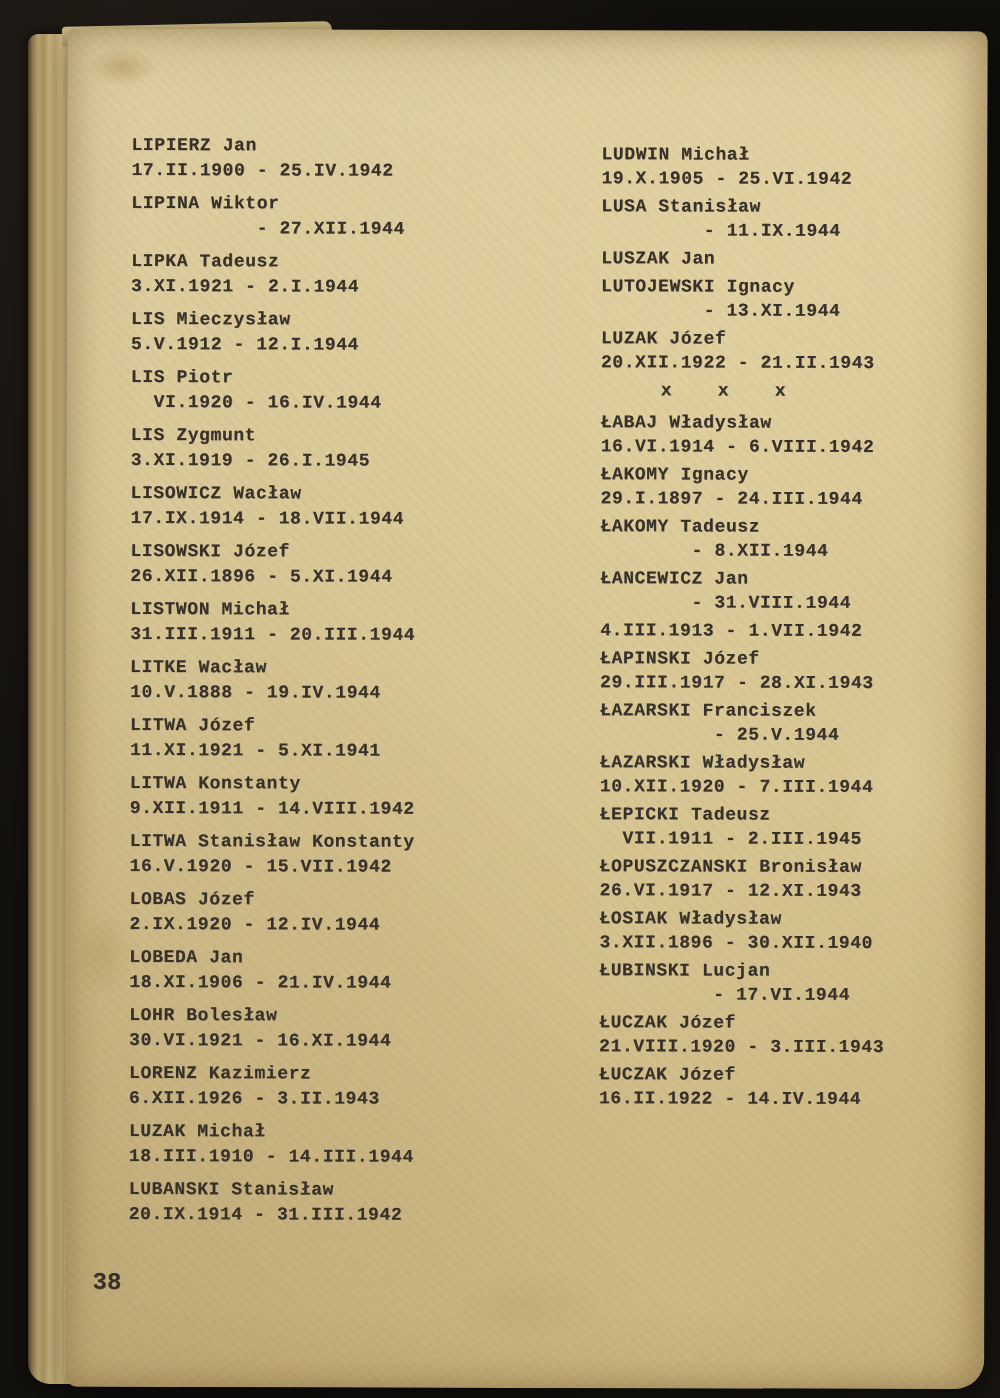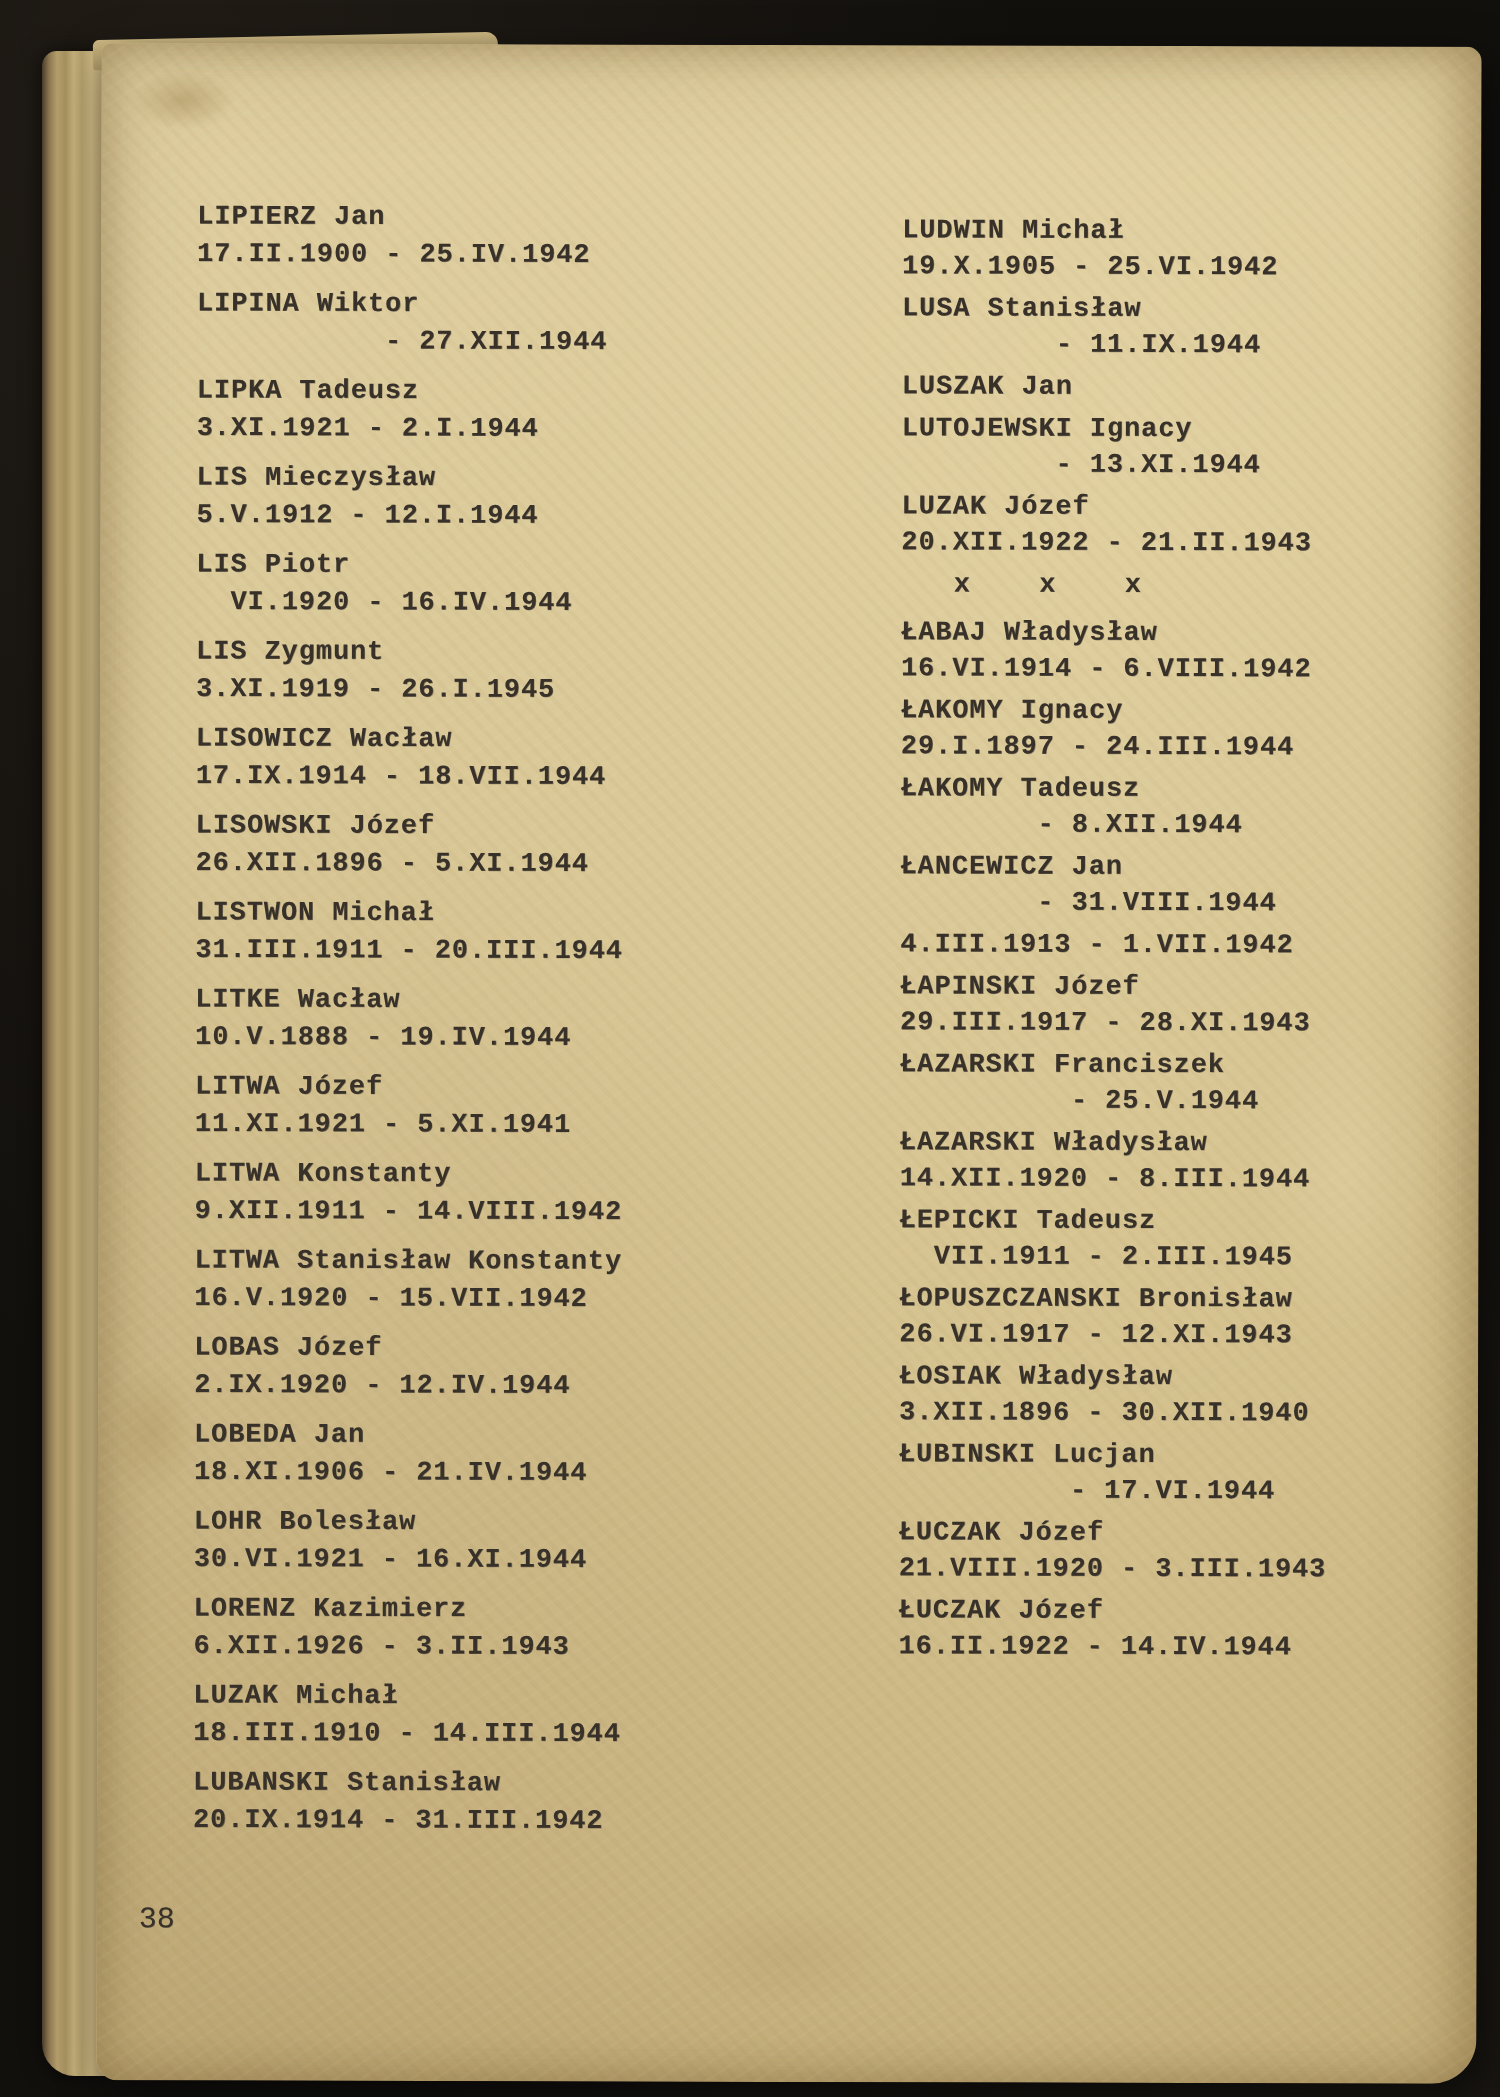--- a/index.html
+++ b/index.html
@@ -58,23 +58,23 @@
   .col{
     position:absolute;color:#37312a;font-weight:700;font-size:18px;
     letter-spacing:.6px;text-shadow:.4px .3px 0 rgba(55,49,42,.45);
   }
   .col-left{left:64px;top:104px;width:450px;line-height:25px;}
   .col-right{left:534px;top:112px;width:376px;line-height:24px;}
   .col-left .entry{margin-bottom:8px;}
   .col-right .entry{margin-bottom:4px;}
   .entry .name{white-space:pre;}
   .entry .dates{white-space:pre;}
-  .separator{white-space:pre;margin:4px 0 8px 35px;letter-spacing:.6px;}
+  .separator{white-space:pre;margin:4px 0 8px 60px;letter-spacing:.6px;}
   .page-number{
-    position:absolute;left:28px;top:1240px;font-size:20px;font-weight:400;
+    position:absolute;left:28px;top:1240px;font-size:24px;font-weight:700;
     color:#37312a;text-shadow:.4px .3px 0 rgba(55,49,42,.45);
   }
 </style>
 </head>
 <body>
 
 <div class="page-stack"></div>
 <div class="page-top-edge"></div>
 
 <div class="page">
@@ -205,21 +205,21 @@
       <div class="entry">
         <div class="name">ŁAPINSKI Józef</div>
         <div class="dates">29.III.1917 - 28.XI.1943</div>
       </div>
       <div class="entry">
         <div class="name">ŁAZARSKI Franciszek</div>
         <div class="dates">          - 25.V.1944</div>
       </div>
       <div class="entry">
         <div class="name">ŁAZARSKI Władysław</div>
-        <div class="dates">14.XII.1920 - 8.III.1944</div>
+        <div class="dates">10.XII.1920 - 7.III.1944</div>
       </div>
       <div class="entry">
         <div class="name">ŁEPICKI Tadeusz</div>
         <div class="dates">  VII.1911 - 2.III.1945</div>
       </div>
       <div class="entry">
         <div class="name">ŁOPUSZCZANSKI Bronisław</div>
         <div class="dates">26.VI.1917 - 12.XI.1943</div>
       </div>
       <div class="entry">

